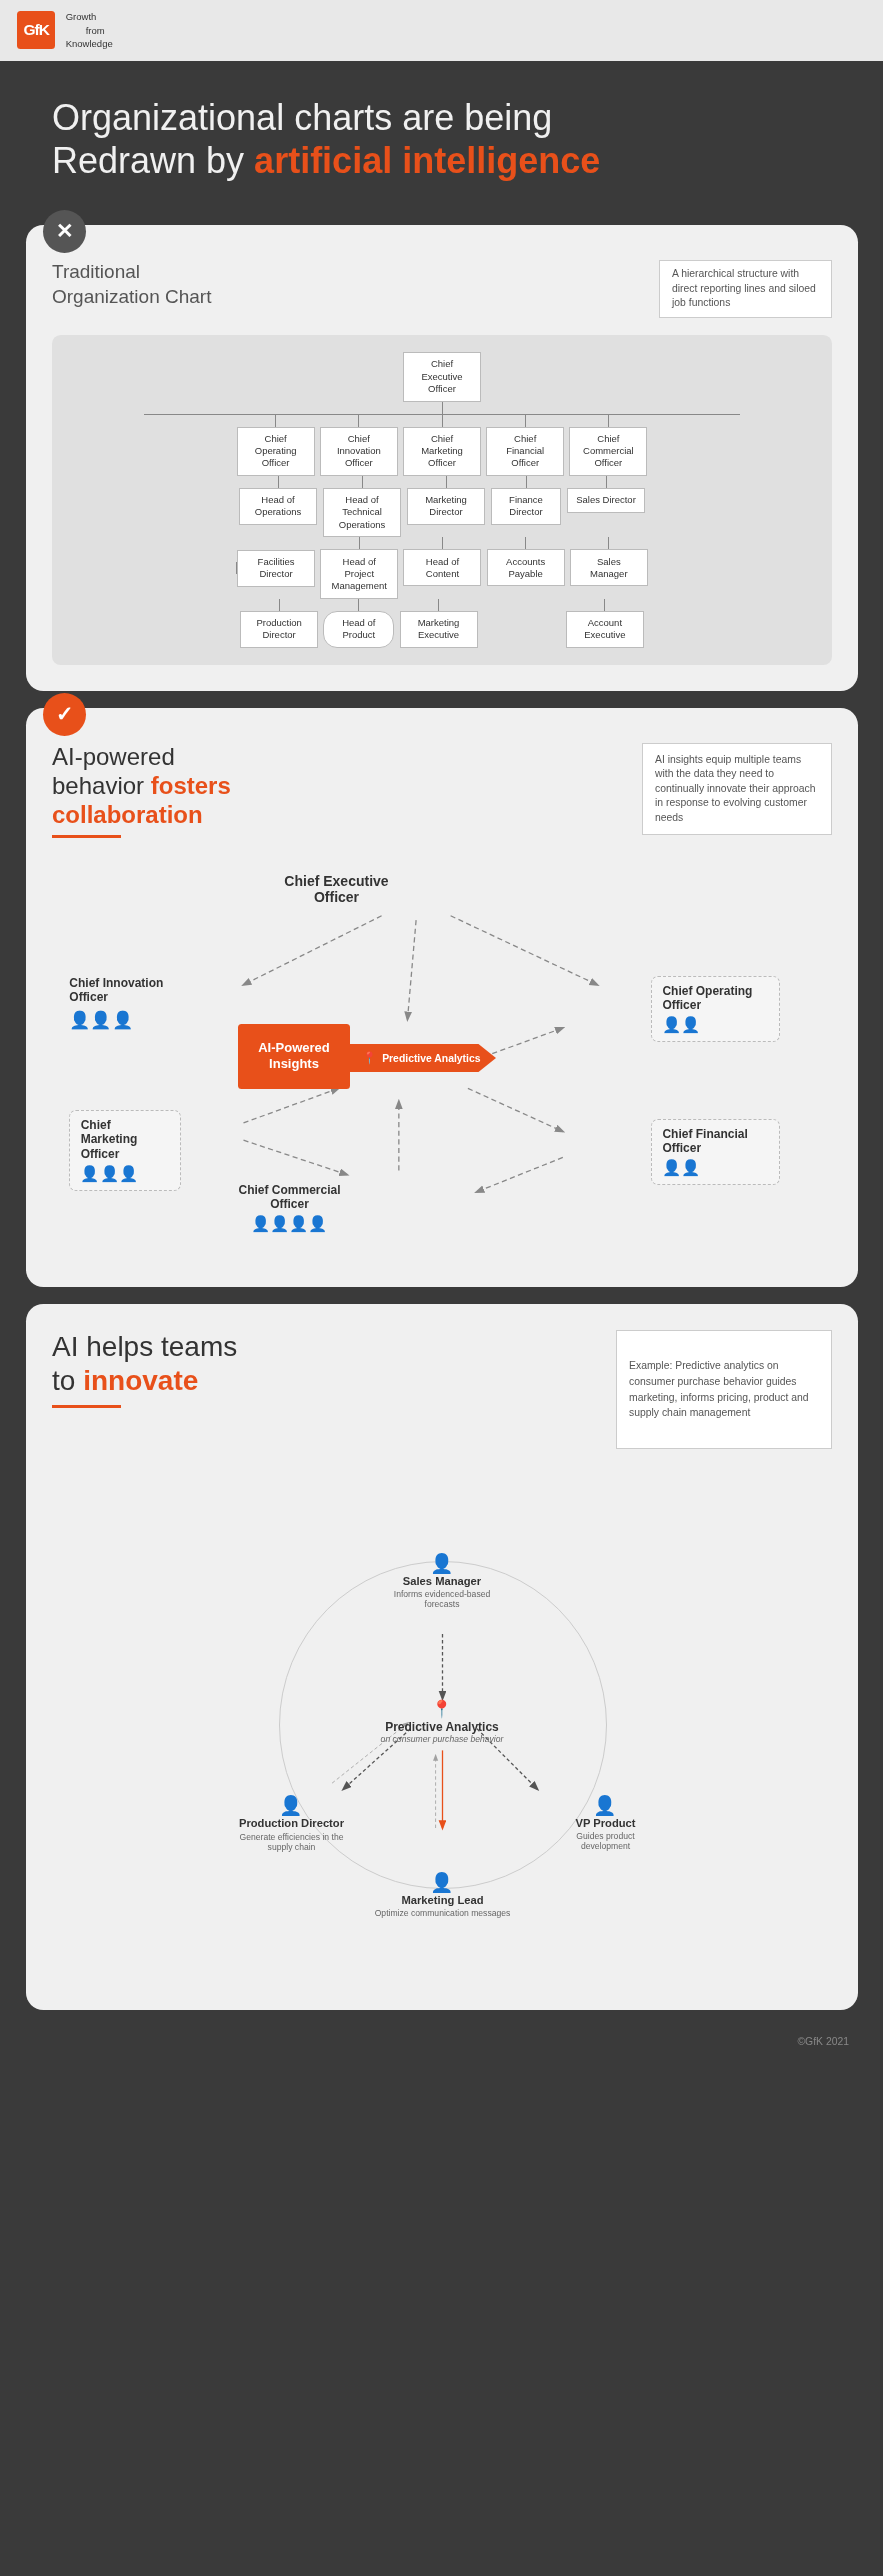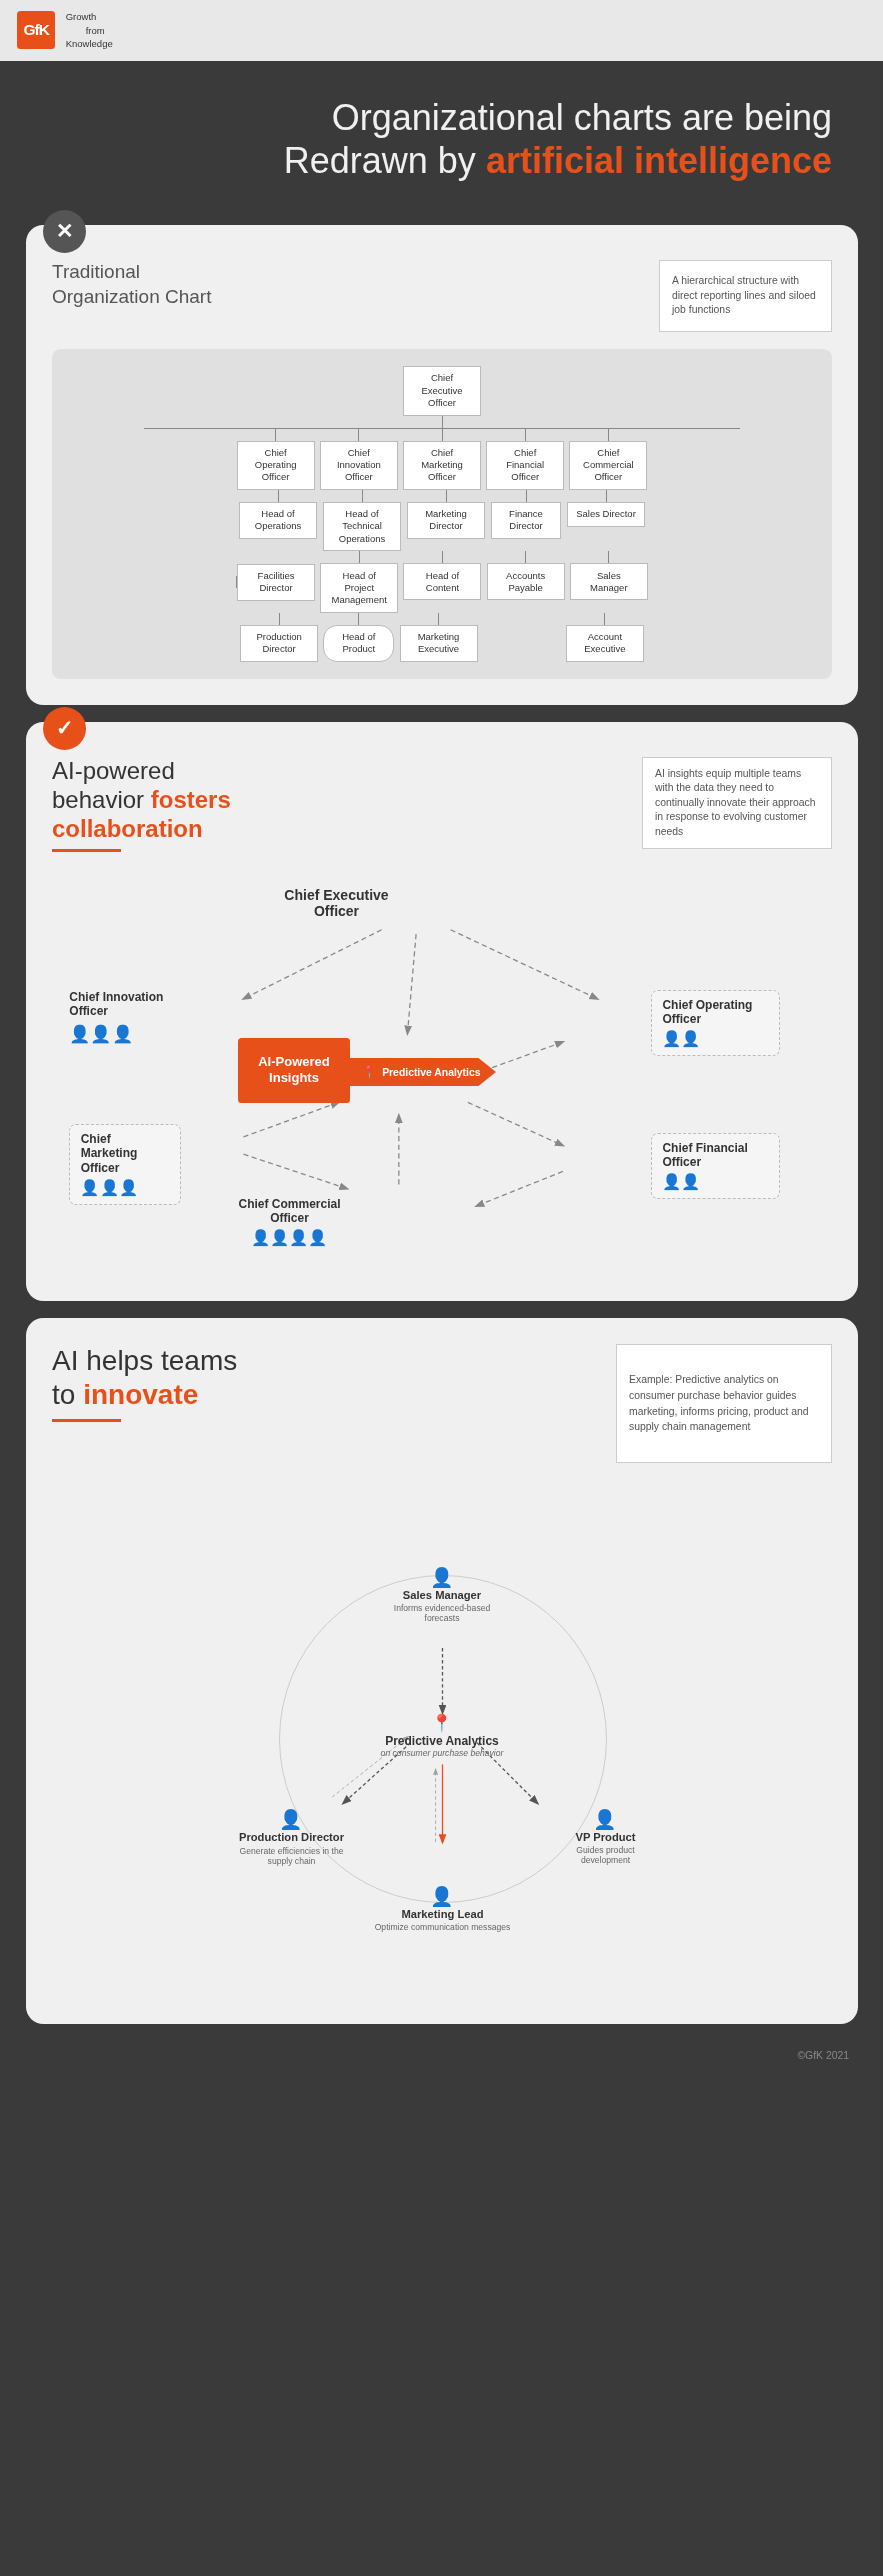--- a/index.html
+++ b/index.html
@@ -37,21 +37,20 @@
     
     .hero {
       background: #3a3a3a;
       padding: 35px 52px 26px 52px;
     }
     .hero h1 {
       color: #f0f0f0;
       font-size: 36px;
       font-weight: 300;
       line-height: 1.2;
-      text-align: right;
     }
     .hero h1 strong {
       color: #e8501a;
       font-weight: 700;
     }
 
     
     .section-card {
       background: #f0f0f0;
       border-radius: 17.3px;
@@ -93,21 +92,21 @@
     }
     .trad-title {
       font-size: 19px;
       color: #555;
       font-weight: 300;
       line-height: 1.3;
     }
     .trad-desc {
       background: white;
       border: 0.9px solid #ccc;
-      padding: 13px 12px;
+      padding: 6px 12px;
       font-size: 10.4px;
       color: #555;
       max-width: 173px;
       line-height: 1.4;
     }
 
     
     .org-chart {
       background: #e0e0e0;
       border-radius: 8.6px;

